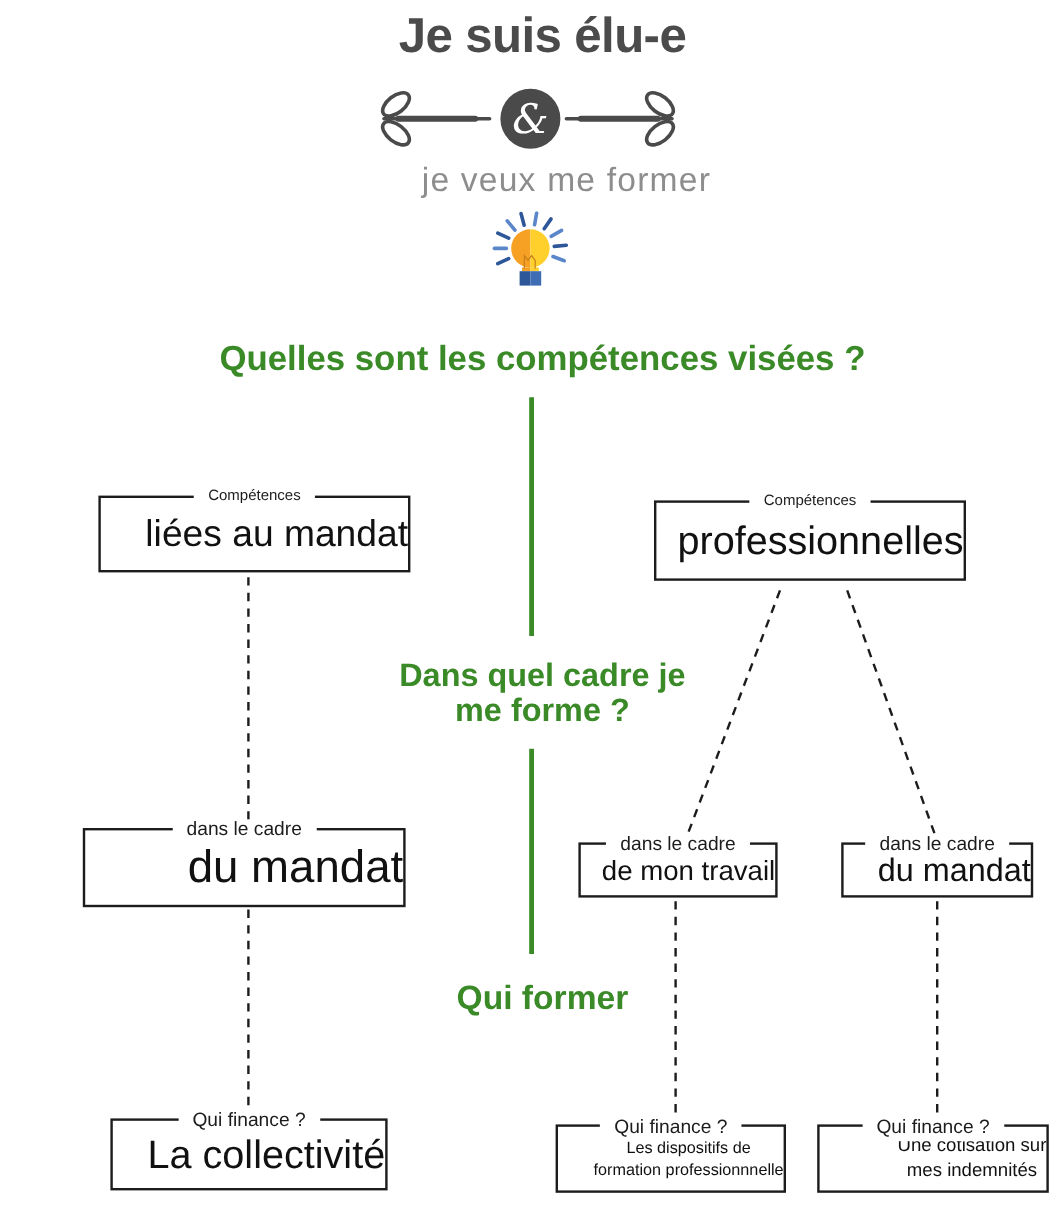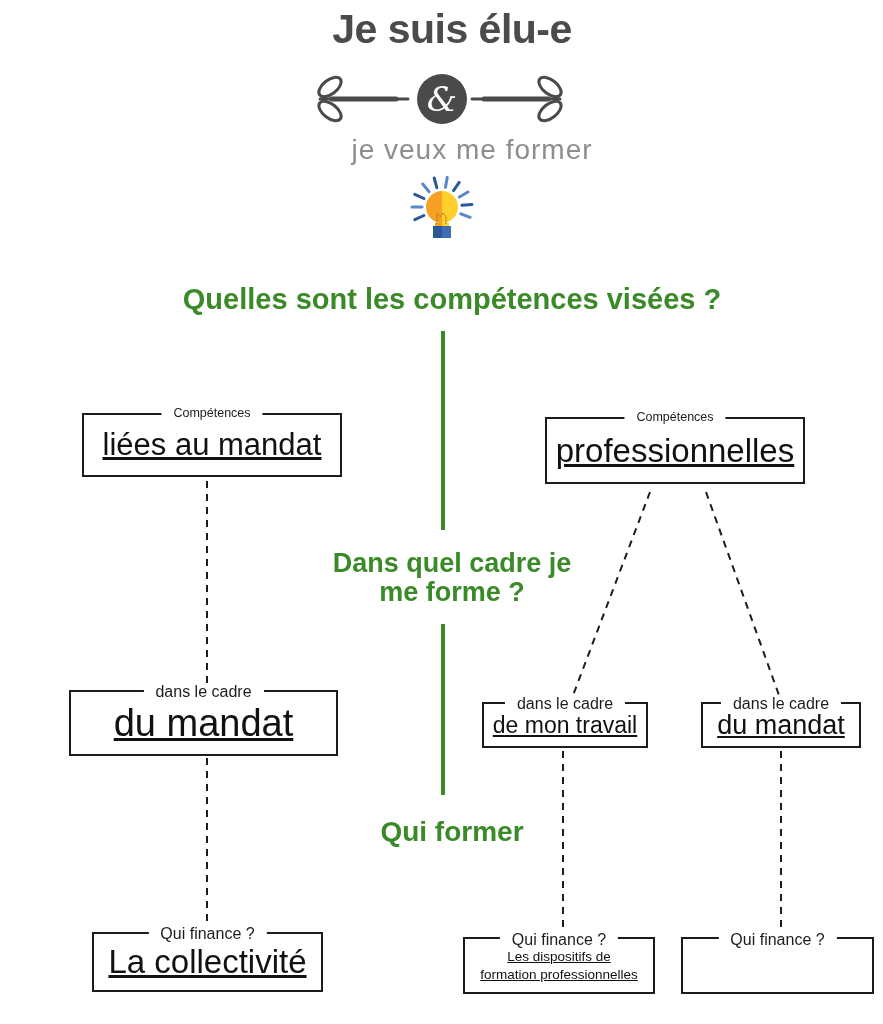--- a/index.html
+++ b/index.html
@@ -25,31 +25,31 @@
     left:0;right:0;text-align:center;
     color:#3a8a28;font-weight:700;line-height:1.08;
   }
   .q1{top:284px;font-size:29px;}
   .q2{top:549px;font-size:27px;}
   .q3{top:817px;font-size:28px;}
   .question span{display:block;}
   
   .box{
     position:absolute;border:2px solid #1c1c1c;background:#fff;
-    display:flex;align-items:center;justify-content:center;text-align:center;
+    display:flex;align-items:center;justify-content:flex-end;text-align:center;
     box-sizing:border-box;
   }
   .box .legend{
     position:absolute;top:-9px;left:50%;transform:translateX(-50%);
     background:#fff;padding:0 12px;white-space:nowrap;
     font-weight:400;color:#1c1c1c;
   }
   .leg-lg{font-size:12.5px;}
   .leg-sm{font-size:16px;}
-  .box .content{display:block;text-decoration:underline;}
+  .box .content{display:block;}
   .b-comp-mandat{left:82px;top:413px;width:260px;height:64px;font-size:31px;}
   .b-comp-pro{left:545px;top:417px;width:260px;height:67px;font-size:33px;}
   .b-cadre-mandat-g{left:69px;top:690px;width:269px;height:66px;font-size:38px;}
   .b-cadre-travail{left:482px;top:702px;width:166px;height:46px;font-size:23px;}
   .b-cadre-mandat-d{left:701px;top:702px;width:160px;height:46px;font-size:27px;}
   .b-fin-coll{left:92px;top:932px;width:231px;height:60px;font-size:33px;}
   .b-fin-disp{left:463px;top:937px;width:192px;height:57px;font-size:13.5px;line-height:1.3;}
   .b-fin-cot{left:681px;top:937px;width:193px;height:57px;font-size:15.5px;line-height:1.3;}
   svg{display:block;}
 </style>
@@ -150,20 +150,24 @@
   </div>
 
   <div class="box b-fin-coll">
     <span class="legend leg-sm">Qui finance ?</span>
     <span class="content">La collectivité</span>
   </div>
   <div class="box b-fin-disp">
     <span class="legend leg-sm">Qui finance ?</span>
     <span class="content">
       <span style="display:block">Les dispositifs de</span>
-      <span style="display:block">formation professionnelles</span>
+      <span style="display:block">formation professionnnelle</span>
     </span>
   </div>
   <div class="box b-fin-cot">
     <span class="legend leg-sm">Qui finance ?</span>
+    <span class="content">
+      <span style="display:block">Une cotisation sur</span>
+      <span style="display:block">mes indemnités</span>
+    </span>
   </div>
 
 </div>
 
 </body></html>

